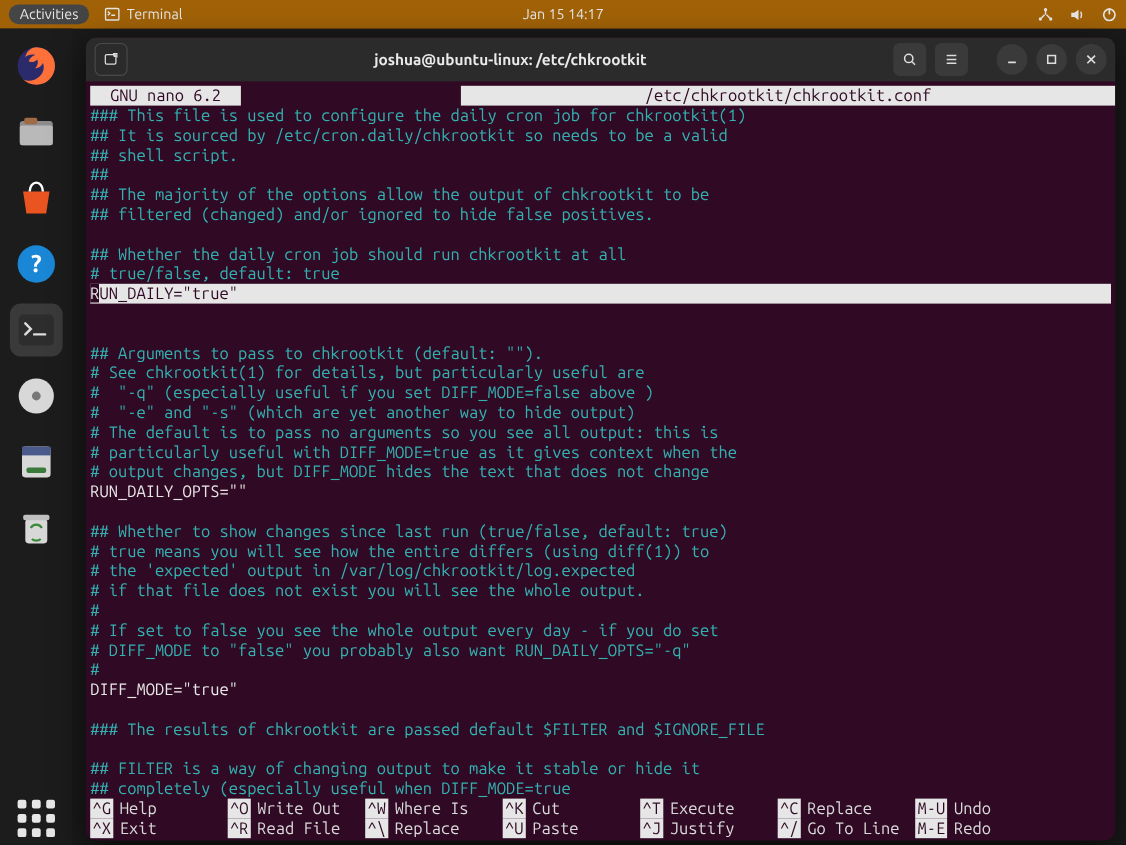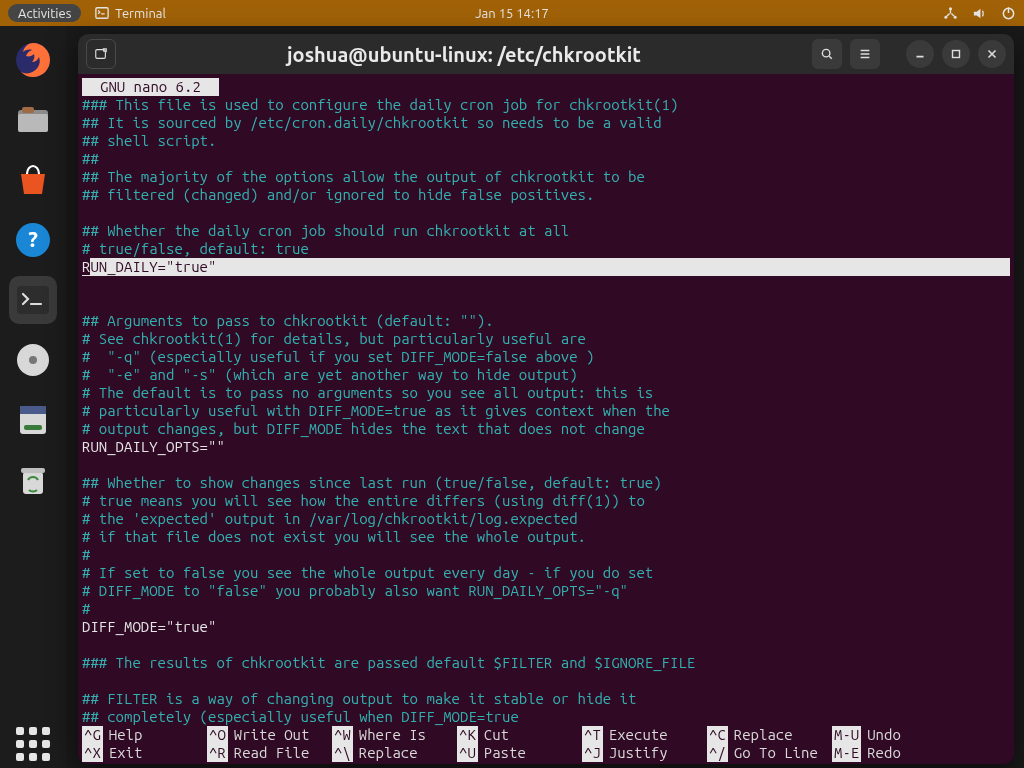--- a/index.html
+++ b/index.html
@@ -16,21 +16,21 @@
   .dock { position:absolute; left:0; top:26px; bottom:0; width:66px; background:rgba(28,28,28,.96); display:flex; flex-direction:column; align-items:center; padding-top:10px; gap:12px; }
   .dock .icon { width:48px; height:48px; border-radius:10px; display:flex; align-items:center; justify-content:center; cursor:pointer; }
   .dock .icon.active { background:#3a3a3a; }
   .dock .spacer { flex:1; }
   .dock .apps-grid { width:48px; height:48px; display:grid; grid-template-columns:repeat(3,8px); grid-template-rows:repeat(3,8px); gap:5px; align-content:center; justify-content:center; cursor:pointer; }
   .dock .apps-grid span { width:8px; height:8px; background:#e6e6e6; border-radius:2px; }
   
   .window { position:absolute; left:78px; top:34px; right:10px; bottom:4px; background:#300a24; border-radius:10px; overflow:hidden; display:flex; flex-direction:column; box-shadow:0 8px 30px rgba(0,0,0,.6); }
   .titlebar { height:40px; background:#2b2b2b; display:flex; align-items:center; padding:0 8px; gap:8px; }
   .titlebar .newtab { width:30px; height:30px; border-radius:6px; border:1px solid #4a4a4a; display:flex; align-items:center; justify-content:center; color:#ddd; cursor:pointer; }
-  .titlebar .title { flex:1; text-align:center; color:#eaeaea; font-size:20px; font-weight:600; }
+  .titlebar .title { flex:1; text-align:center; color:#eaeaea; font-size:14px; font-weight:600; }
   .titlebar .btn { width:30px; height:30px; border-radius:6px; background:#3a3a3a; display:flex; align-items:center; justify-content:center; color:#ddd; cursor:pointer; }
   .titlebar .btn.round { border-radius:50%; width:28px; height:28px; background:#3a3a3a; }
   .titlebar .btn.close { background:#3a3a3a; }
   .titlebar svg { width:14px; height:14px; fill:#ddd; }
   .termarea { flex:1; padding:4px 0 0 0; font-family:"Ubuntu Mono","DejaVu Sans Mono",monospace; font-size:15px; line-height:18px; color:#d9d9d9; overflow:hidden; }
   .nano-header { display:flex; }
   .nano-header .left { background:#e6e6e6; color:#300a24; padding:0 18px; margin-left:4px;}
   .nano-header .file { flex:1; background:#e6e6e6; color:#300a24; text-align:center; padding:0 6px; }
   .nano-body { padding:0 4px; white-space:pre; }
   .cmt { color:#33b1b1; }
@@ -178,20 +178,21 @@
         <svg viewBox="0 0 16 16">
           <path d="M4 4l8 8M12 4l-8 8" stroke="#ddd" stroke-width="1.8"></path>
         </svg>
       </div>
   </div>
 
   <div class="termarea">
     <div class="nano-header">
       <span class="left">GNU  nano  6.2</span>
       <span style="flex:0 0 200px"></span>
+      <span class="file">/etc/chkrootkit/chkrootkit.conf</span>
     </div>
     <div class="nano-body" id="nano-body"><span class="cmt">### This file is used to configure the daily cron job for chkrootkit(1)</span>
 <span class="cmt">## It is sourced by /etc/cron.daily/chkrootkit so needs to be a valid</span>
 <span class="cmt">## shell script.</span>
 <span class="cmt">##</span>
 <span class="cmt">## The majority of the options allow the output of chkrootkit to be</span>
 <span class="cmt">## filtered (changed) and/or ignored to hide false positives.</span>
 <span class="code"> </span>
 <span class="cmt">## Whether the daily cron job should run chkrootkit at all</span>
 <span class="cmt"># true/false, default: true</span>

